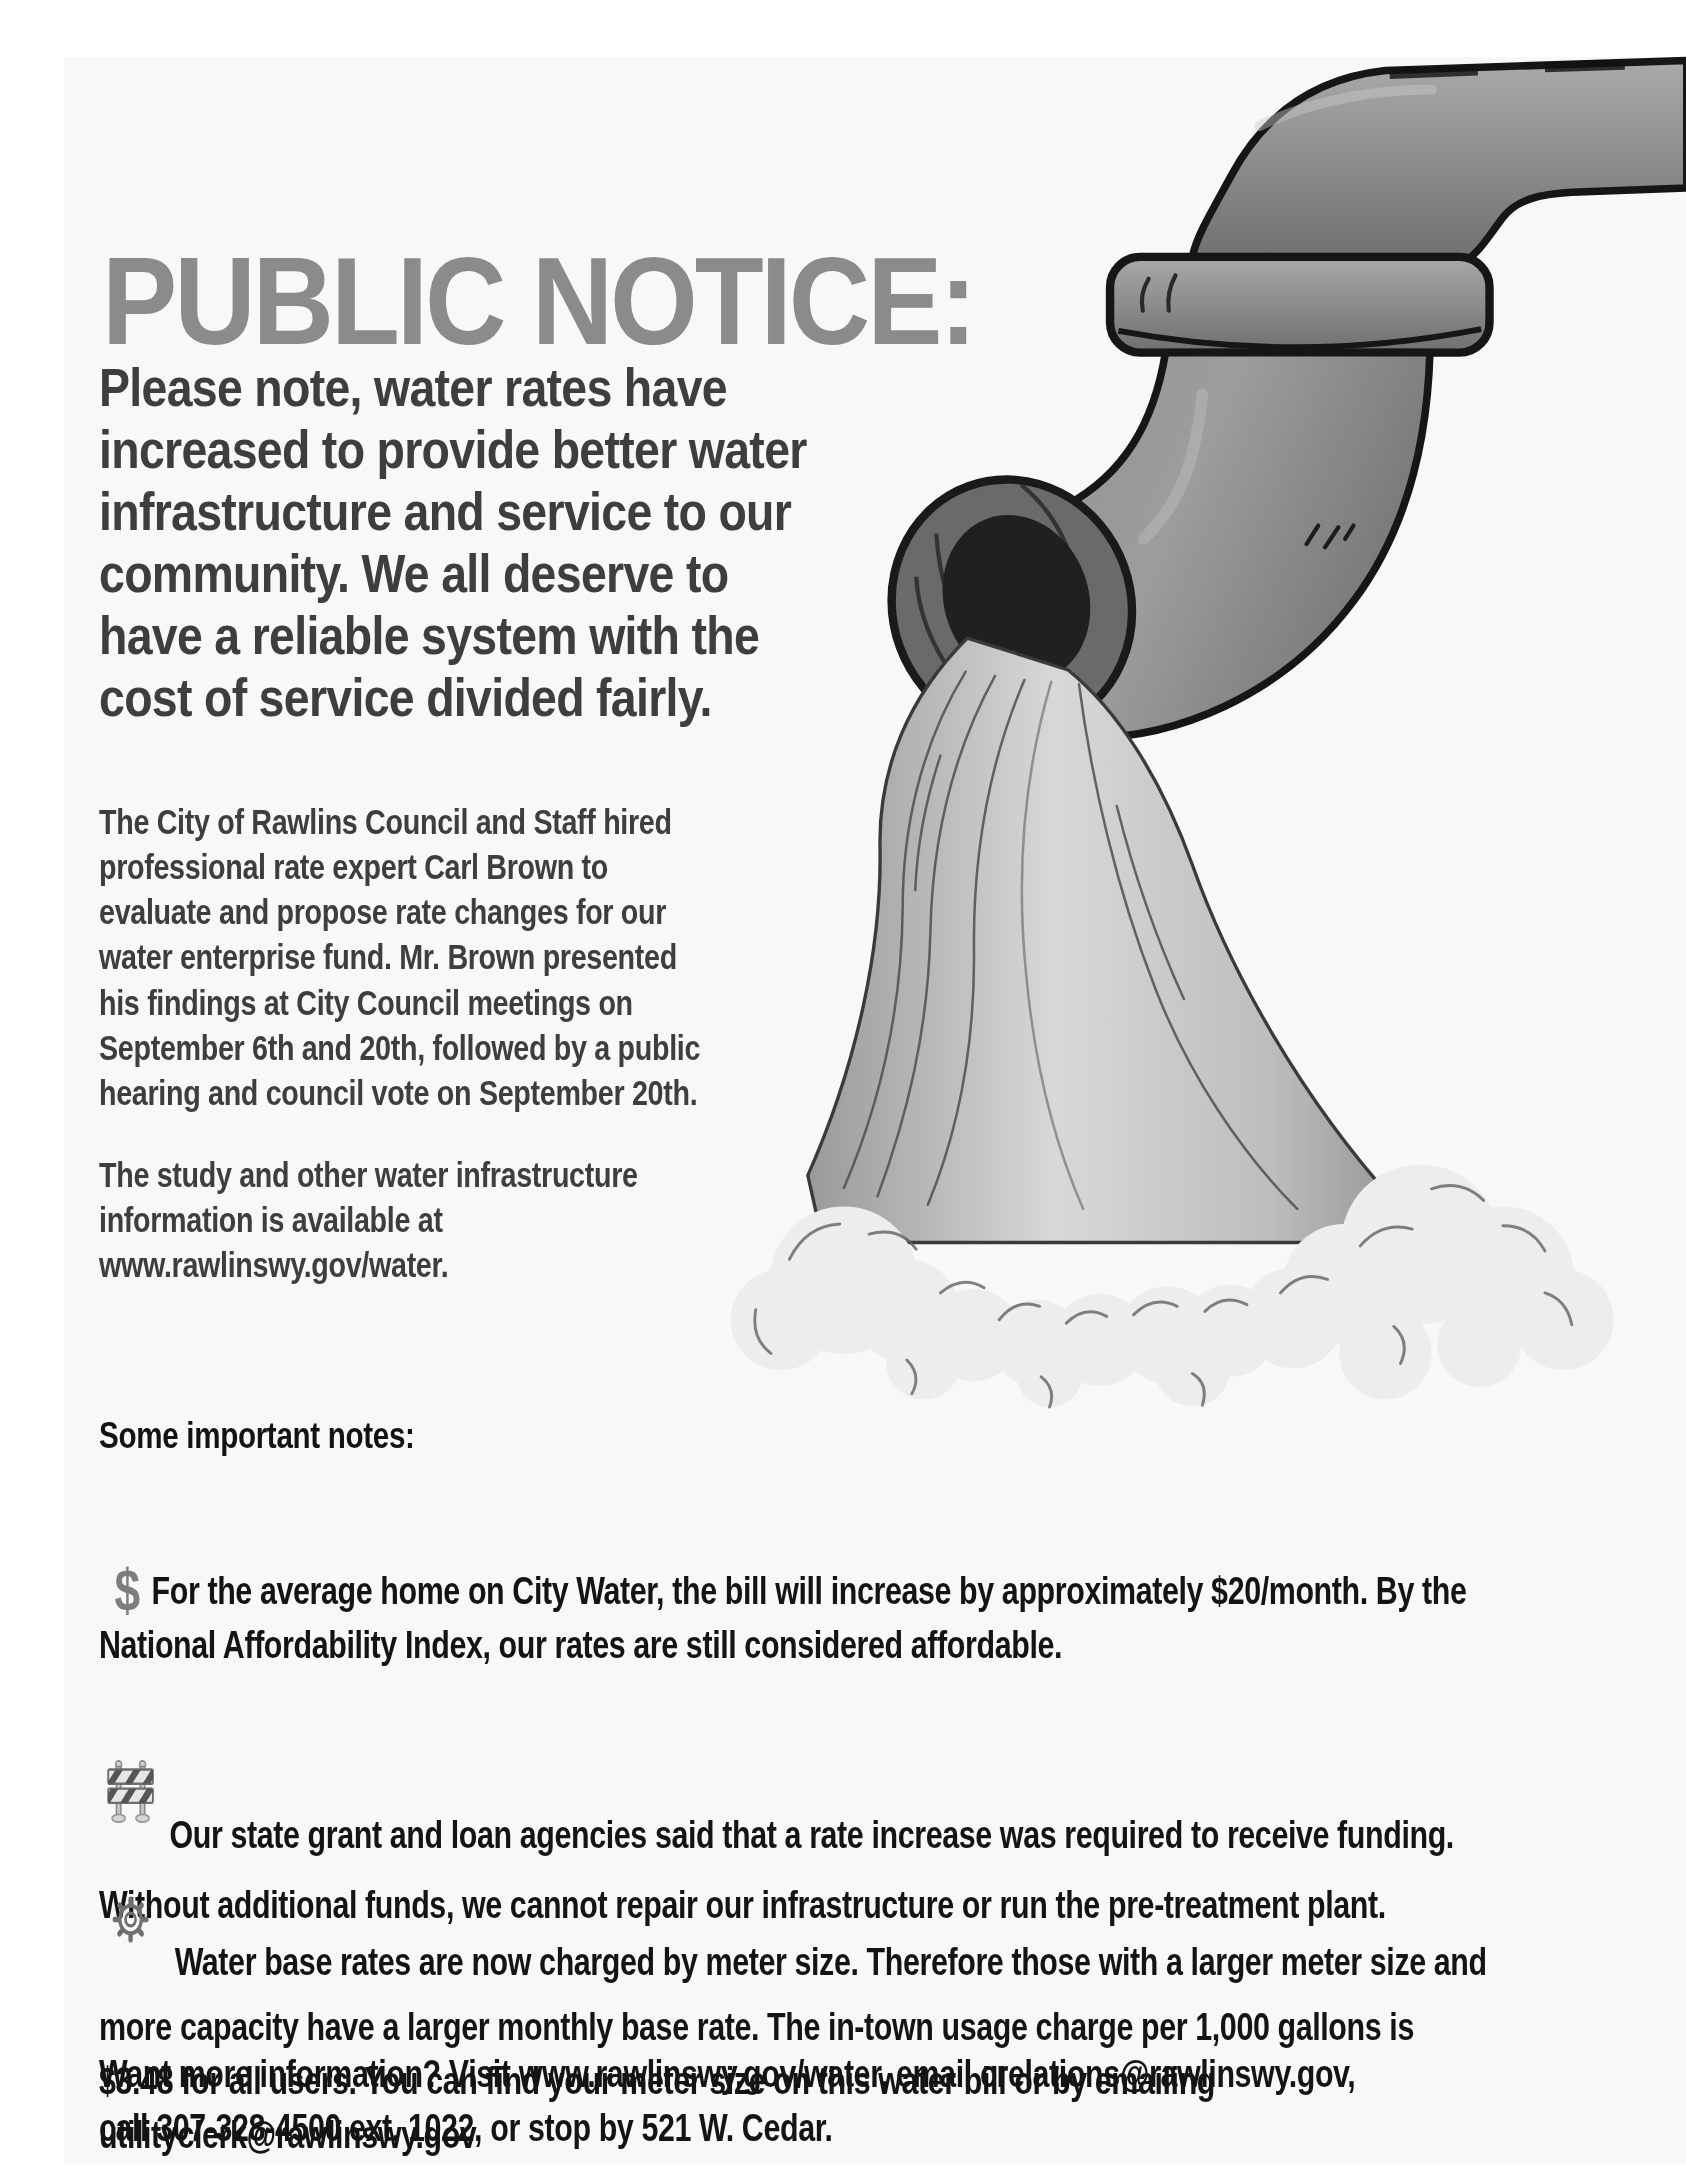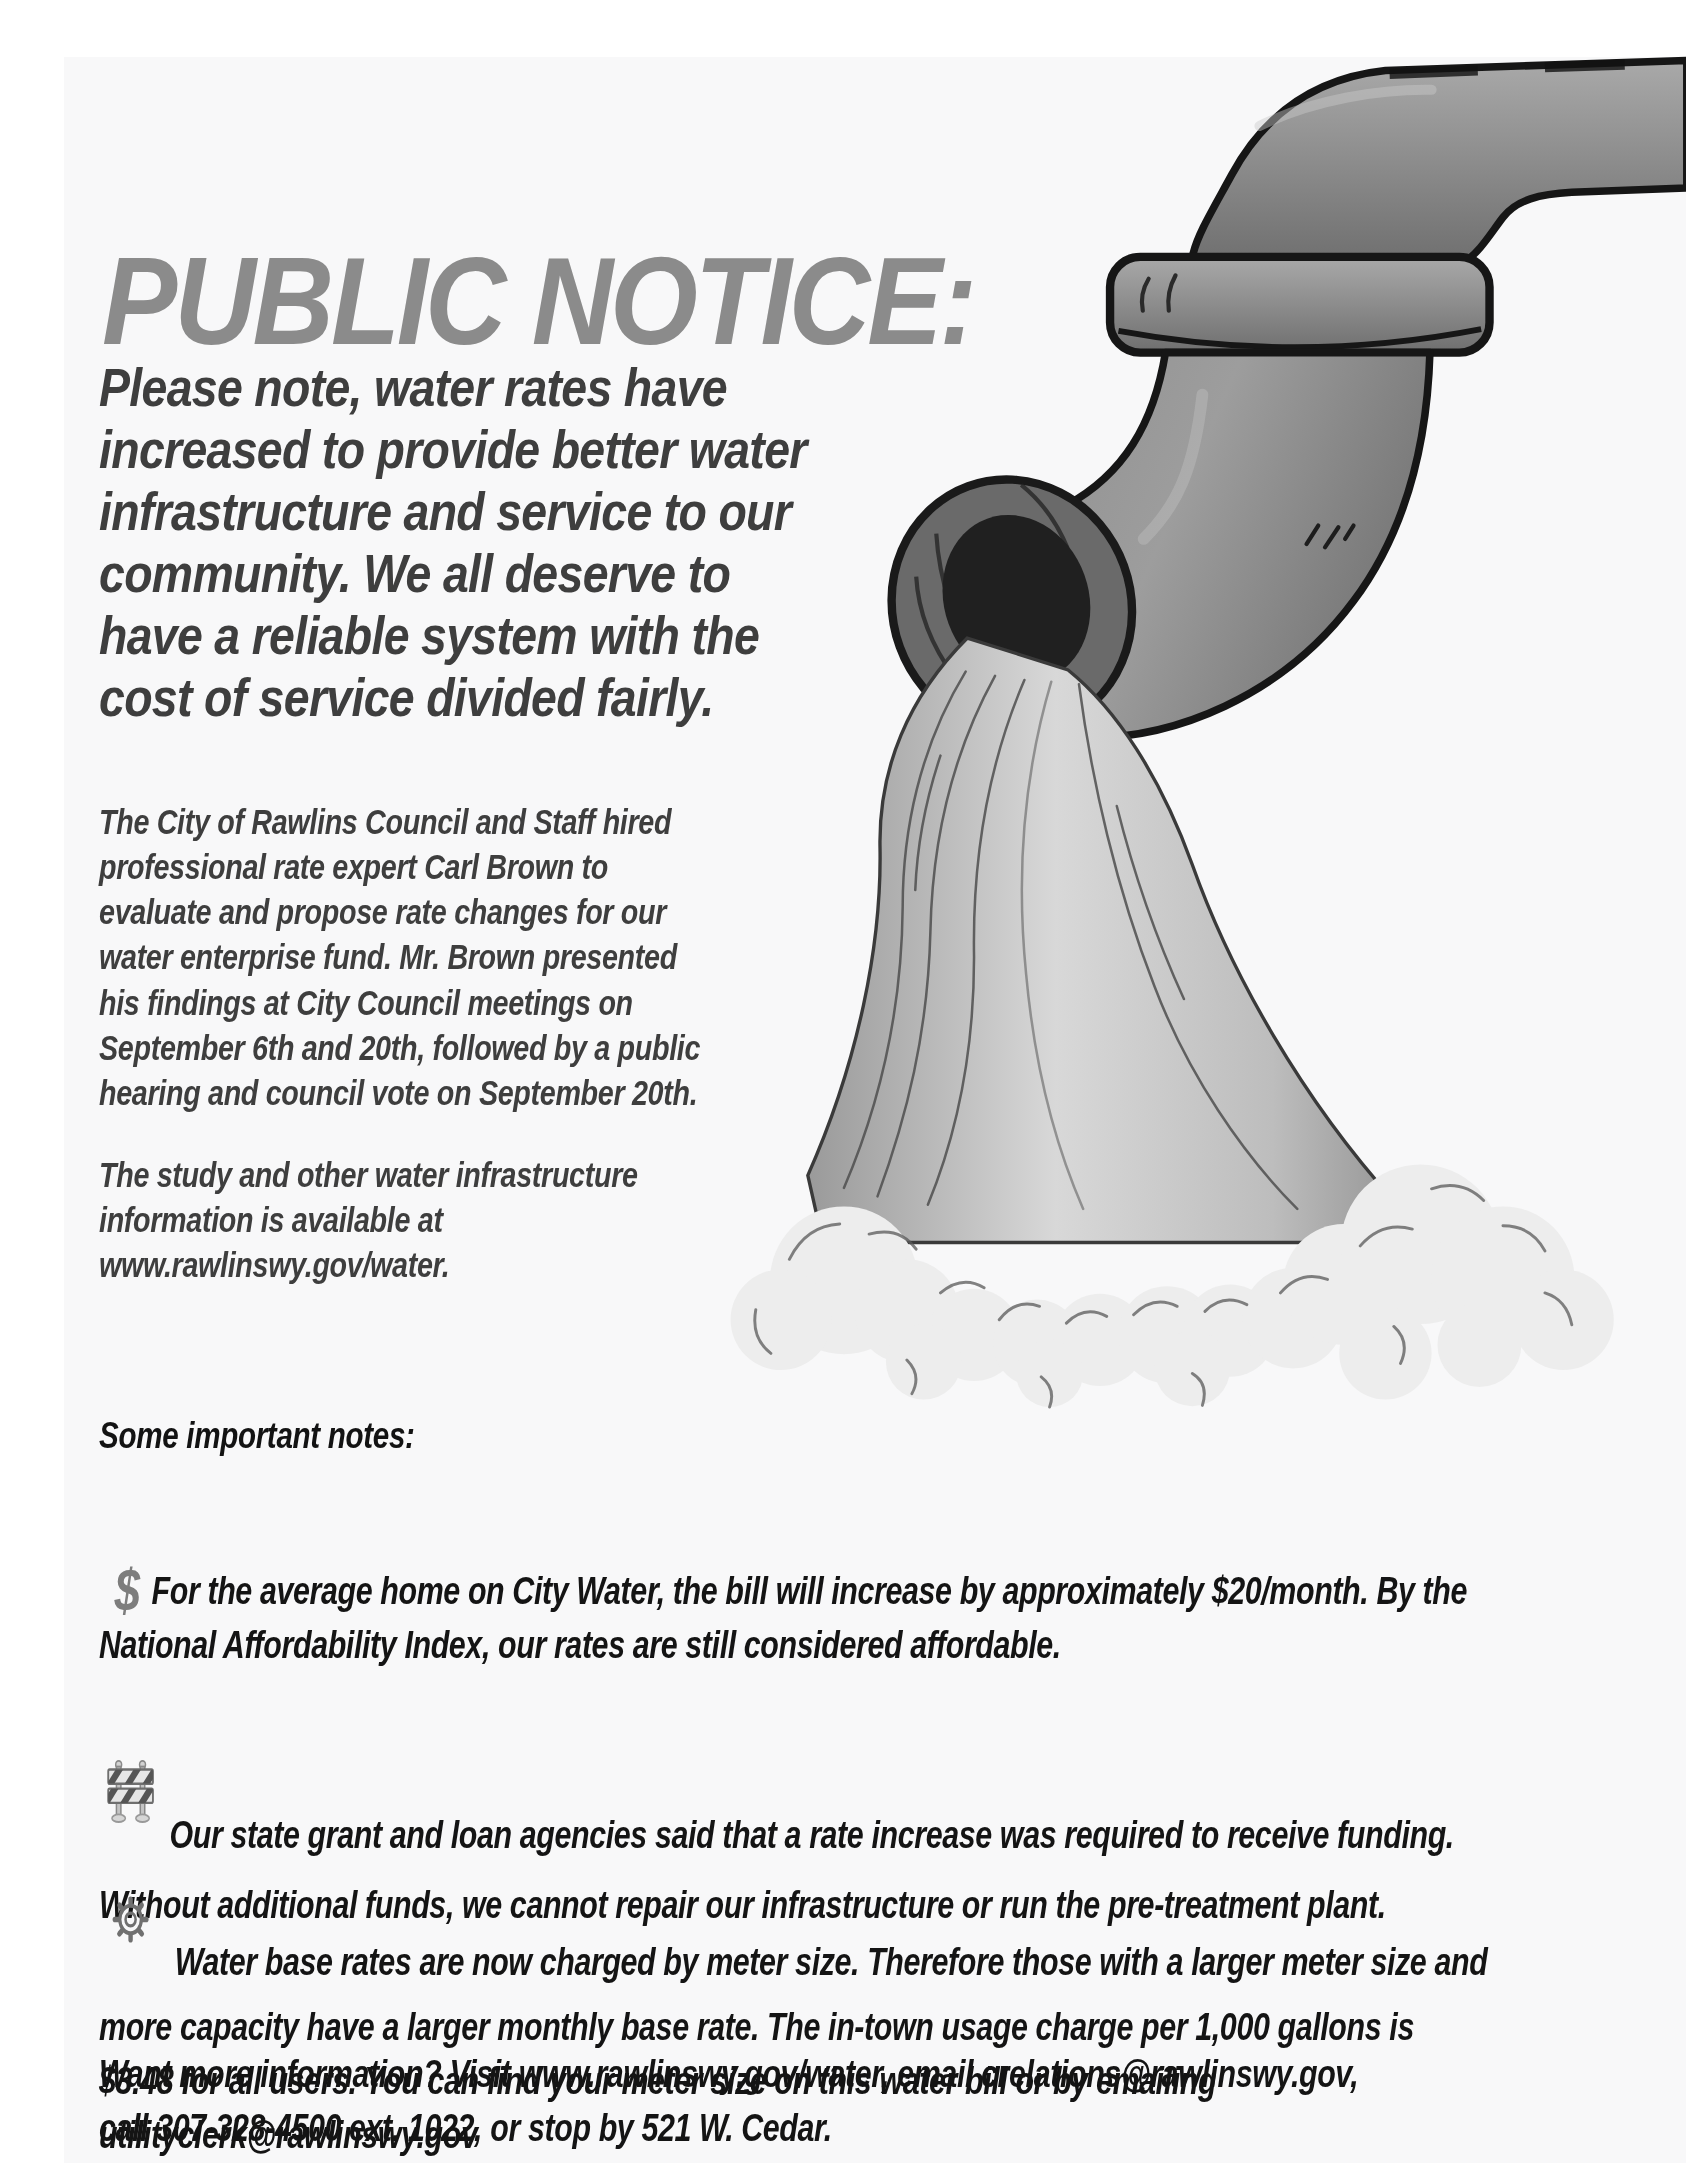--- a/index.html
+++ b/index.html
@@ -1,18 +1,18 @@
 <!DOCTYPE html>
 <html style="font-size:13.4px"><head>
 <meta charset="utf-8">
 <style>
   html,body{margin:0;padding:0;background:#ffffff;}
   .page{
     position:relative;width:1687px;height:2183px;overflow:hidden;
-    background:#ffffff;font-family:"Liberation Sans",sans-serif;font-weight:700;font-style:italic;
+    background:#ffffff;font-family:"Liberation Sans",sans-serif;font-weight:700;
   }
   .sheet{position:absolute;left:64px;top:57px;right:0;bottom:20px;background:#f8f8f9;}
   .tblock{position:absolute;transform-origin:0 0;white-space:pre-line;}
   .title{
     left:102px;top:153px;font-size:124px;line-height:1.05;color:#8b8b8b;
     letter-spacing:-3.4px;transform:scaleX(.91);white-space:nowrap;
   }
   .intro{
     left:99px;top:356px;font-size:54px;line-height:1.15;color:#3e3e3e;
     letter-spacing:-0.8px;transform:scaleX(.86);width:1092px;

